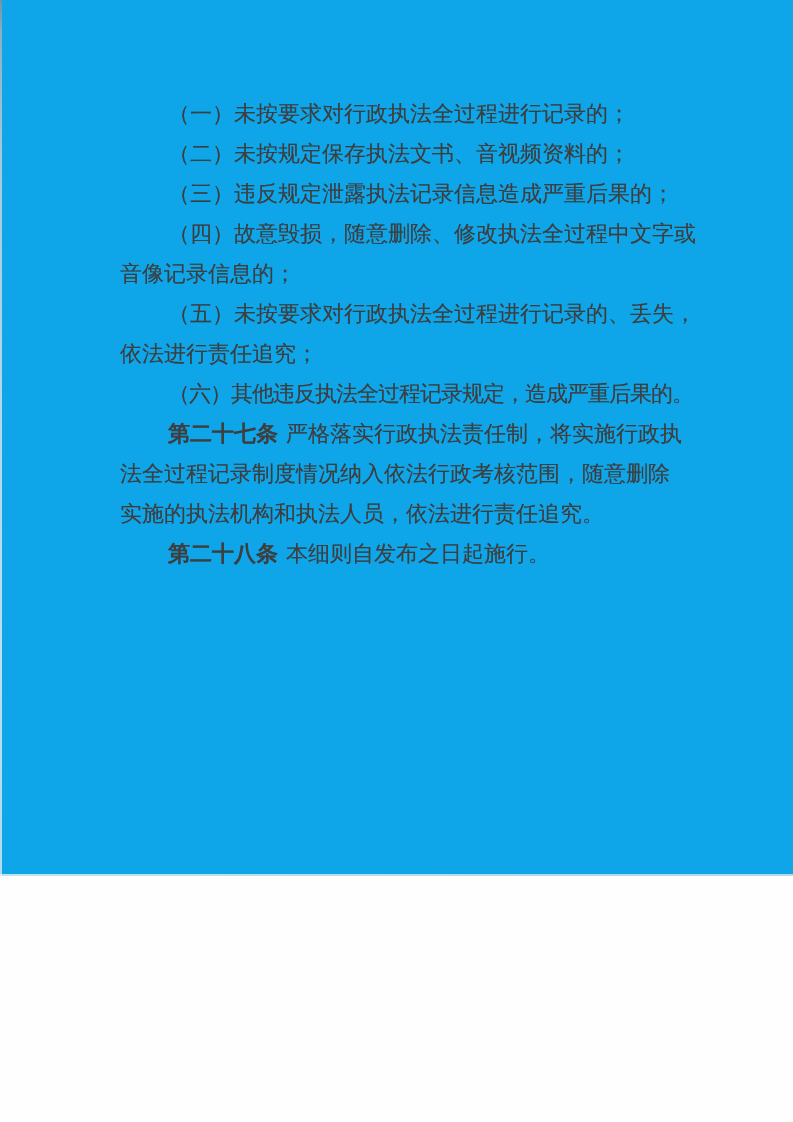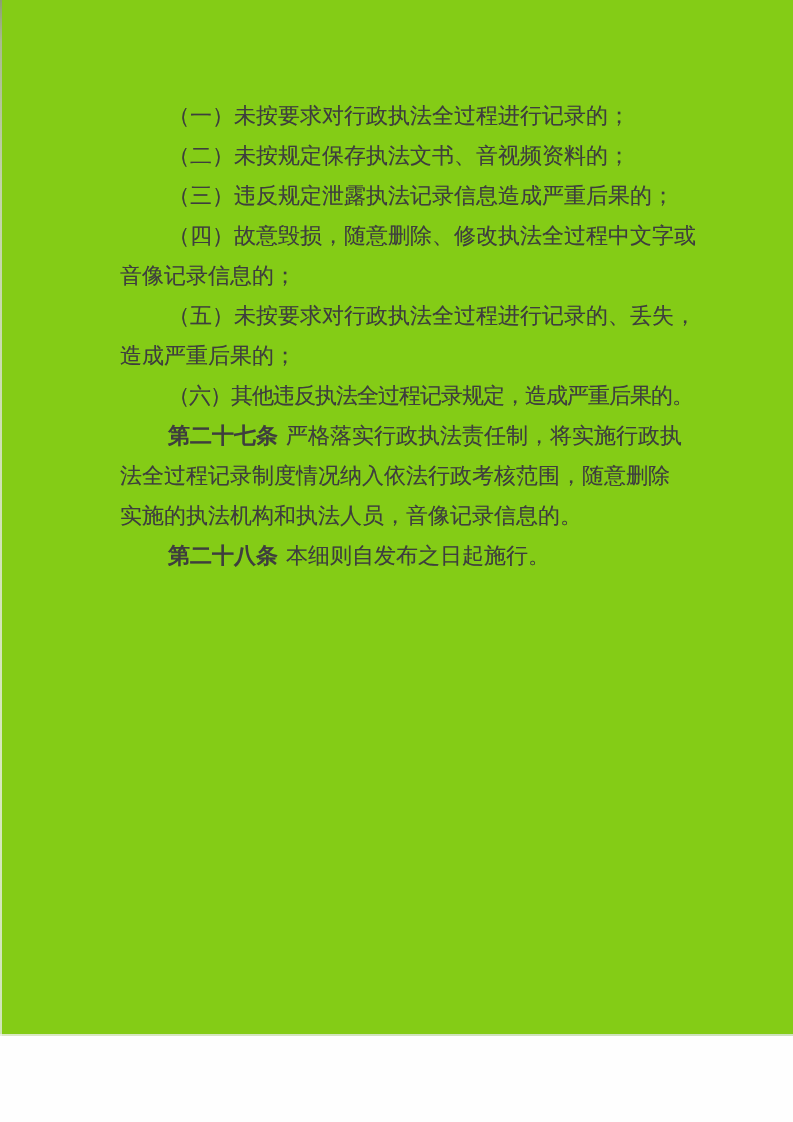--- a/index.html
+++ b/index.html
@@ -3,24 +3,24 @@
 <meta charset="utf-8">
 <style>
   html, body {
     margin: 0;
     padding: 0;
     background: #fefefe;
   }
   .page {
     position: relative;
     width: 793px;
-    height: 1036px;
-    background: #84cc16;
+    height: 876px;
+    background: #0ea5e9;
     overflow: hidden;
-    font-family: Liberation Sans, sans-serif;
+    font-family: Liberation Mono, monospace;
   }
   
   .edge-left {
     position: absolute;
     left: 0; top: 0;
     width: 2px; height: 100%;
     background: linear-gradient(to bottom,
       #8f8f8f 0%, #b5b5b5 4%, #d6d6d6 18%, #e8e8e8 45%, #f2f2f2 75%, #e9eded 100%);
     opacity: 0.75;
   }
@@ -72,31 +72,31 @@
     <div class="line indent">
       <span>（四）故意毁损，随意删除、修改执法全过程中文字或</span>
     </div>
     <div class="line">
       <span>音像记录信息的；</span>
     </div>
     <div class="line indent">
       <span>（五）未按要求对行政执法全过程进行记录的、丢失，</span>
     </div>
     <div class="line">
-      <span>造成严重后果的；</span>
+      <span>依法进行责任追究；</span>
     </div>
     <div class="line indent tight">
       <span>（六）其他违反执法全过程记录规定，造成严重后果的。</span>
     </div>
     <div class="line indent">
       <span class="head">第二十七条</span><span>严格落实行政执法责任制，将实施行政执</span>
     </div>
     <div class="line">
       <span>法全过程记录制度情况纳入依法行政考核范围，随意删除</span>
     </div>
     <div class="line">
-      <span>实施的执法机构和执法人员，音像记录信息的。</span>
+      <span>实施的执法机构和执法人员，依法进行责任追究。</span>
     </div>
     <div class="line indent">
       <span class="head">第二十八条</span><span>本细则自发布之日起施行。</span>
     </div>
   </main>
 </div>
 
 </body></html>

